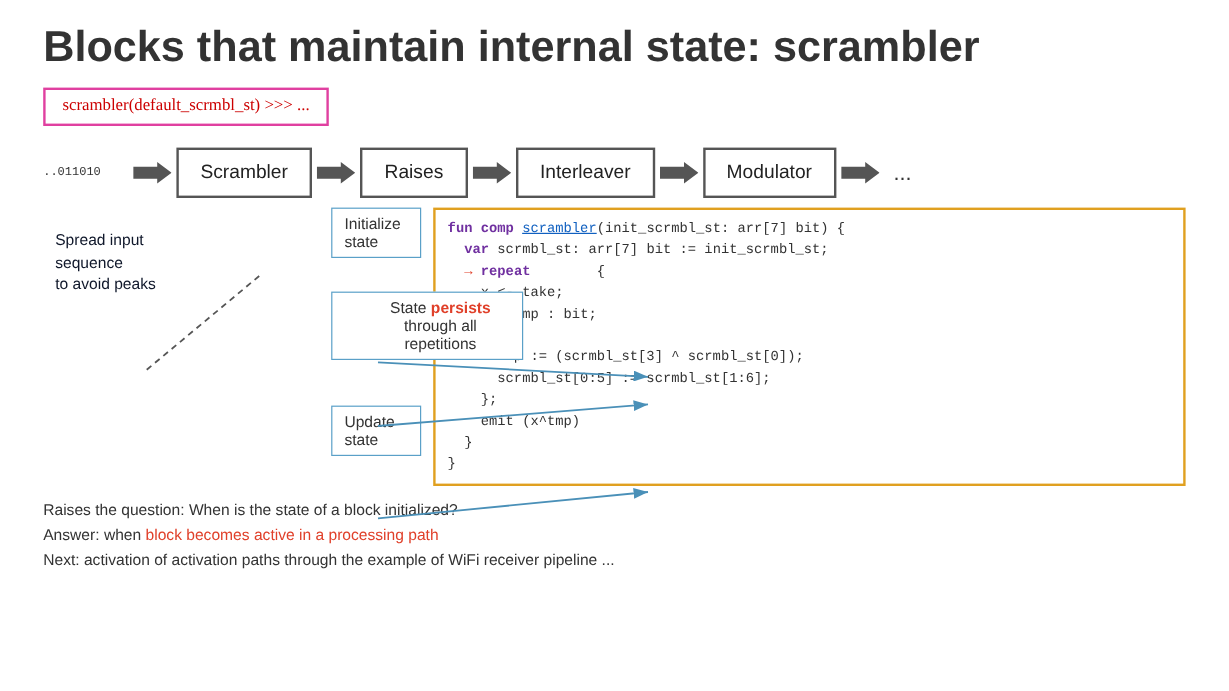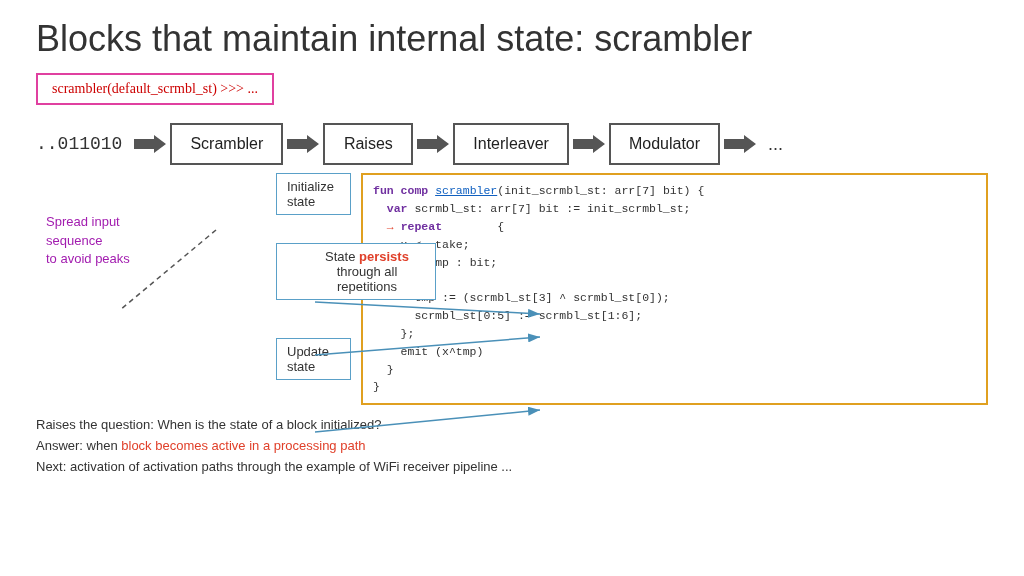--- a/index.html
+++ b/index.html
@@ -12,21 +12,21 @@
       position: relative;
     }
     .slide {
       width: 1024px;
       height: 576px;
       padding: 18px 36px 14px 36px;
       position: relative;
     }
     .title {
       font-size: 36px;
-      font-weight: 400;
+      font-weight: 700;
       color: #333;
       margin-bottom: 14px;
       line-height: 1.15;
     }
     .code-banner {
       border: 2px solid #e040a0;
       display: inline-block;
       padding: 6px 14px;
       font-family: Liberation Serif, serif;
       font-size: 14px;
@@ -35,23 +35,23 @@
       background: #fff;
     }
     .pipeline-row {
       display: flex;
       align-items: center;
       margin-bottom: 8px;
       position: relative;
     }
     .bits-label {
       font-family: 'Courier New', monospace;
-      font-size: 18px;
-      color: #333;
-      margin-right: 8px;
+      font-size: 10px;
+      color: #333;
+      margin-right: 23px;
     }
     .arrow-double {
       display: inline-flex;
       align-items: center;
       margin: 0 4px;
     }
     .arrow-double svg {
       width: 32px;
       height: 22px;
     }
@@ -68,23 +68,23 @@
     .pipeline-box.scrambler-box {
       border-color: #555;
     }
     .ellipsis-end {
       font-size: 18px;
       margin-left: 8px;
       color: #333;
     }
     .spread-label {
       font-size: 13px;
-      color: #a21caf;
+      color: #0f172a;
       line-height: 1.4;
-      margin-top: 40px;
+      margin-top: 18px;
       margin-left: 10px;
     }
     .callout-box {
       border: 1.5px solid #5aa0c8;
       background: #fff;
       padding: 5px 10px;
       font-size: 13px;
       color: #333;
       display: inline-block;
     }

